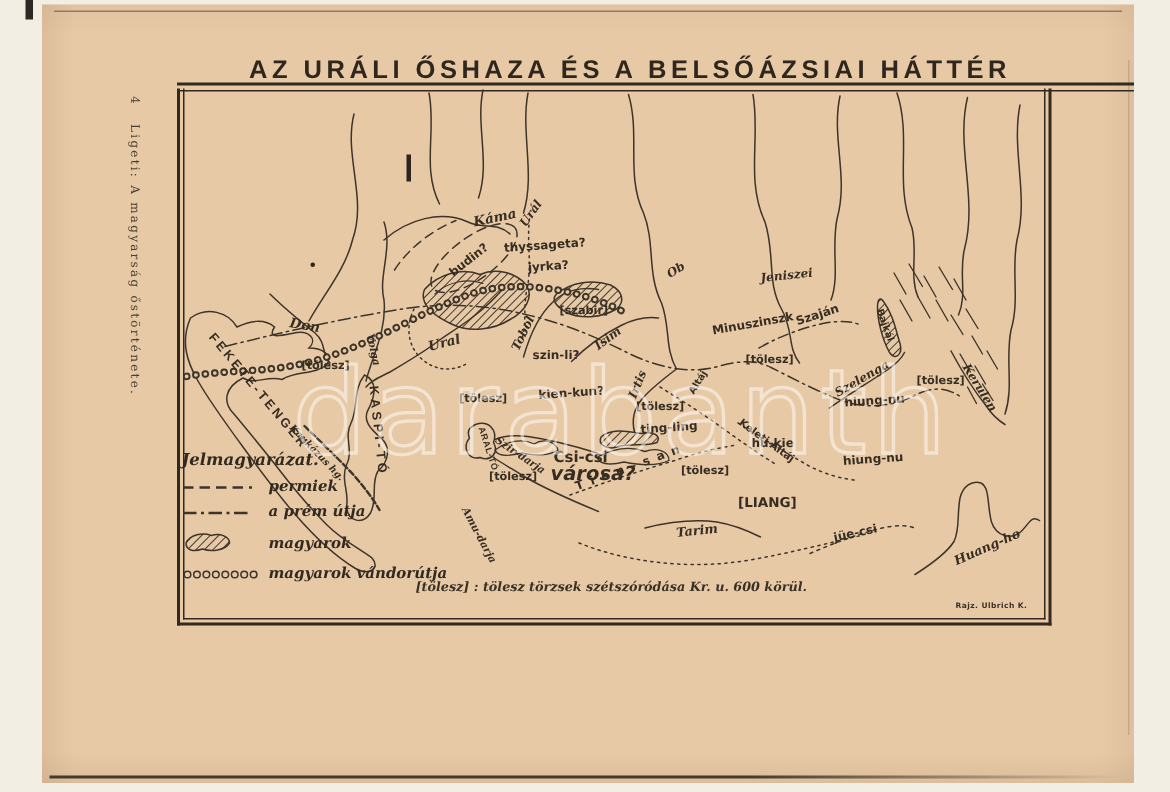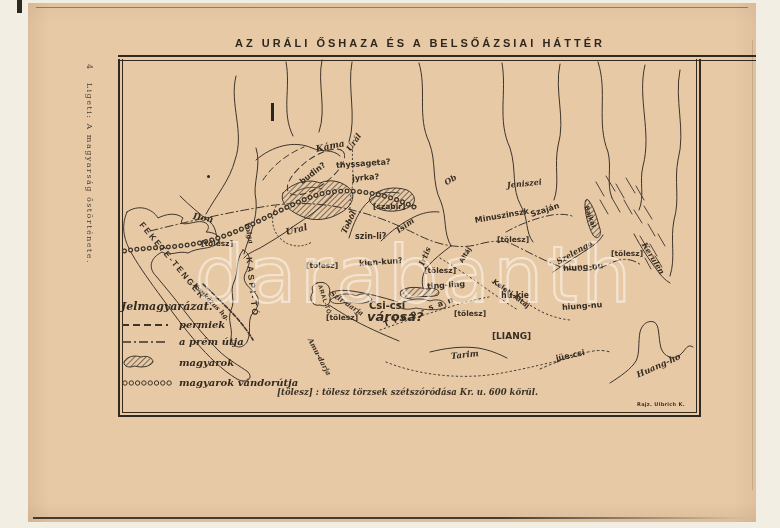--- a/index.html
+++ b/index.html
@@ -25,21 +25,21 @@
     position:absolute;left:85px;top:64px;
     writing-mode:vertical-rl;
     font-family:"DejaVu Serif", serif;
     font-size:8px;letter-spacing:1.5px;color:#4a4034;white-space:nowrap;
   }
   .spine .cap::before{content:"\00a0\00a0\00a0";}
 
   .map-title{
     position:absolute;left:100px;top:37px;width:640px;text-align:center;
     font-family:"Liberation Sans", sans-serif;font-weight:bold;
-    font-size:11px;letter-spacing:3px;color:#2f271e;
+    font-size:17px;letter-spacing:3px;color:#2f271e;
   }
   .header-rule{
     position:absolute;left:118px;top:55px;width:638px;height:3px;
     border-top:2px solid #32291f;border-bottom:1px solid #32291f;
   }
   .map-frame{
     position:absolute;left:118px;top:59px;width:579px;height:356px;
     border-left:2px solid #32291f;border-right:2px solid #32291f;border-bottom:2px solid #32291f;
   }
   .map-frame-inner{

